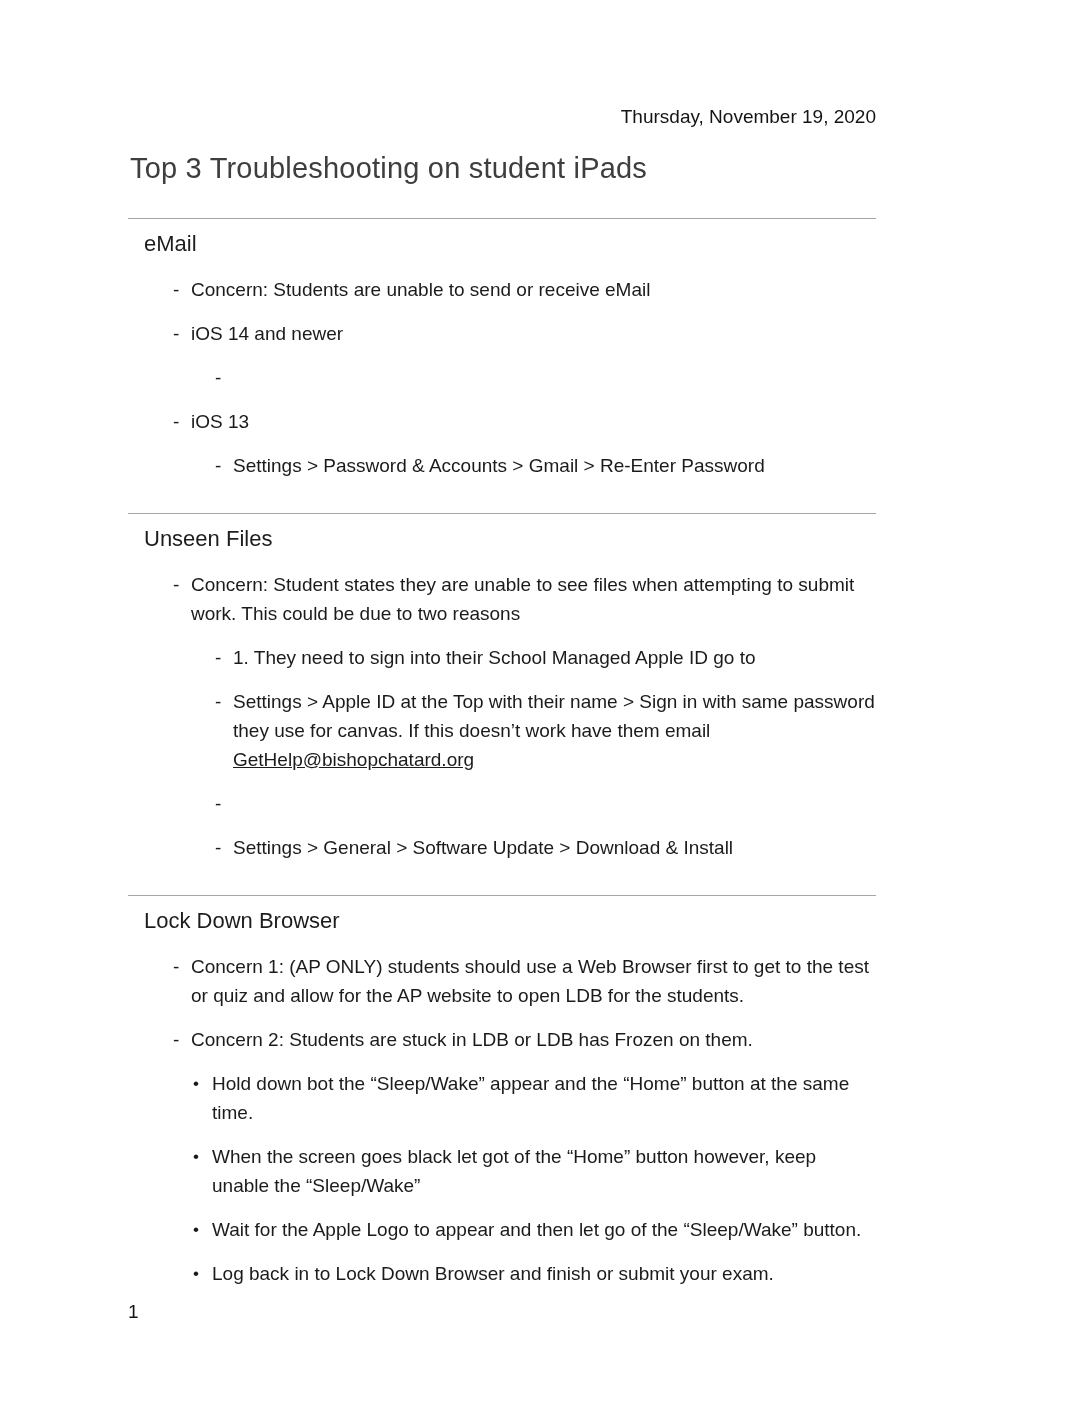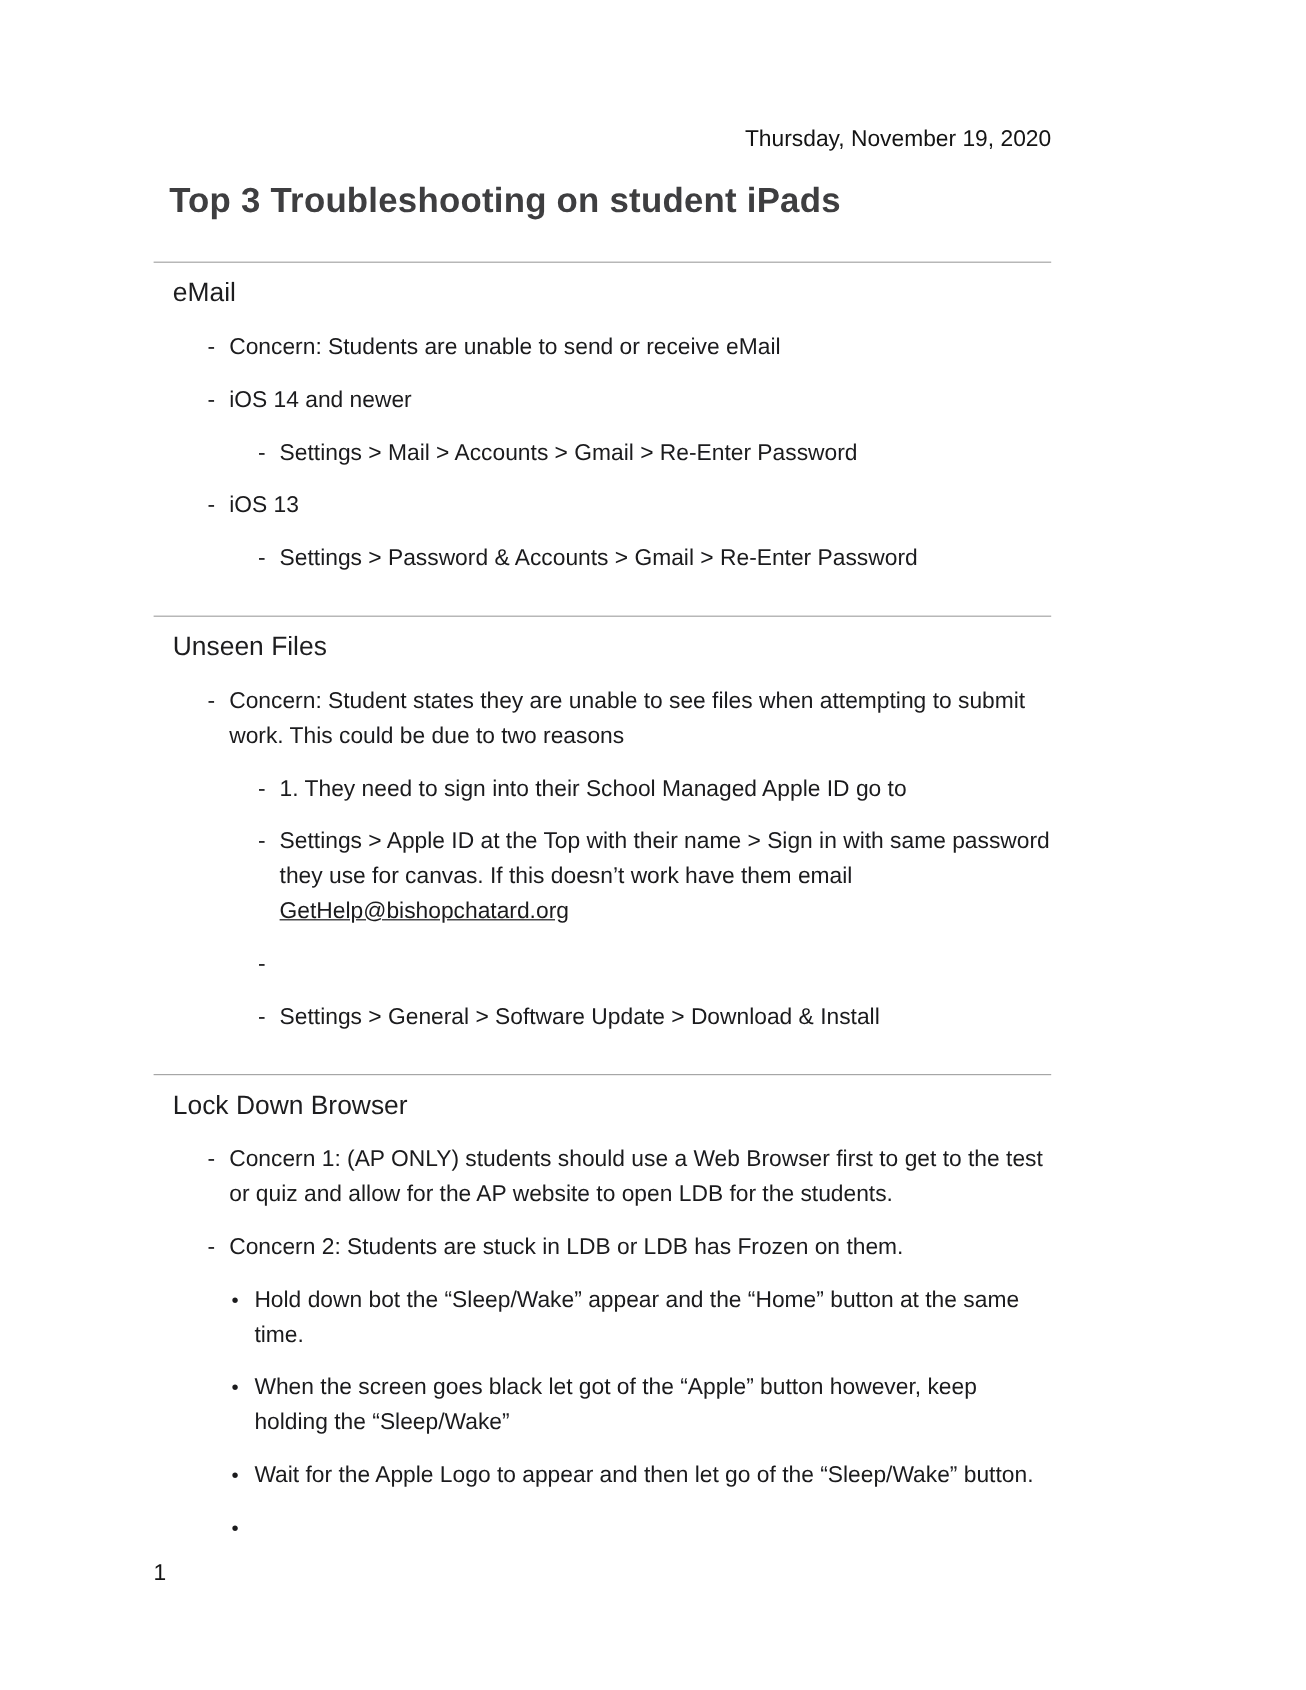--- a/index.html
+++ b/index.html
@@ -18,24 +18,24 @@
     height: 1408px;
     padding: 105px 128px 0 128px;
   }
   .doc-date {
     text-align: right;
     font-size: 19px;
     line-height: 24px;
     color: #141414;
   }
   .doc-title {
-    margin: 22px 0 29px 13px;
+    margin: 22px 0 29px 2px;
     font-size: 29px;
     line-height: 34px;
-    font-weight: bold;
+    font-weight: normal;
     color: #3e3e40;
     letter-spacing: 0.2px;
   }
   hr.rule {
     border: none;
     border-top: 1px solid #a6a6a6;
     height: 0;
     margin: 33px 0 0 0;
   }
   .section-heading {
@@ -92,21 +92,20 @@
       <div class="item l1">
         <span class="marker">-</span>
         <span class="item-text">Concern: Students are unable to send or receive eMail</span>
       </div>
       <div class="item l1">
         <span class="marker">-</span>
         <span class="item-text">iOS 14 and newer</span>
       </div>
       <div class="item l2">
         <span class="marker">-</span>
-        <span class="item-text">Settings &gt; Mail &gt; Accounts &gt; Gmail &gt; Re-Enter Password</span>
       </div>
       <div class="item l1">
         <span class="marker">-</span>
         <span class="item-text">iOS 13</span>
       </div>
       <div class="item l2">
         <span class="marker">-</span>
         <span class="item-text">Settings &gt; Password &amp; Accounts &gt; Gmail &gt; Re-Enter Password</span>
       </div>
     </div>
@@ -149,27 +148,28 @@
       <div class="item l1">
         <span class="marker">-</span>
         <span class="item-text">Concern 2: Students are stuck in LDB or LDB has Frozen on them.</span>
       </div>
       <div class="item bl">
         <span class="marker">•</span>
         <span class="item-text">Hold down bot the “Sleep/Wake” appear and the “Home” button at the same time.</span>
       </div>
       <div class="item bl">
         <span class="marker">•</span>
-        <span class="item-text">When the screen goes black let got of the “Apple” button however, keep holding the “Sleep/Wake”</span>
+        <span class="item-text">When the screen goes black let got of the “Home” button however, keep unable the “Sleep/Wake”</span>
       </div>
       <div class="item bl">
         <span class="marker">•</span>
         <span class="item-text">Wait for the Apple Logo to appear and then let go of the “Sleep/Wake” button.</span>
       </div>
       <div class="item bl">
         <span class="marker">•</span>
+        <span class="item-text">Log back in to Lock Down Browser and finish or submit your exam.</span>
       </div>
     </div>
   </div>
 
   <div class="page-number">1</div>
 
 </div>
 
 </body></html>

